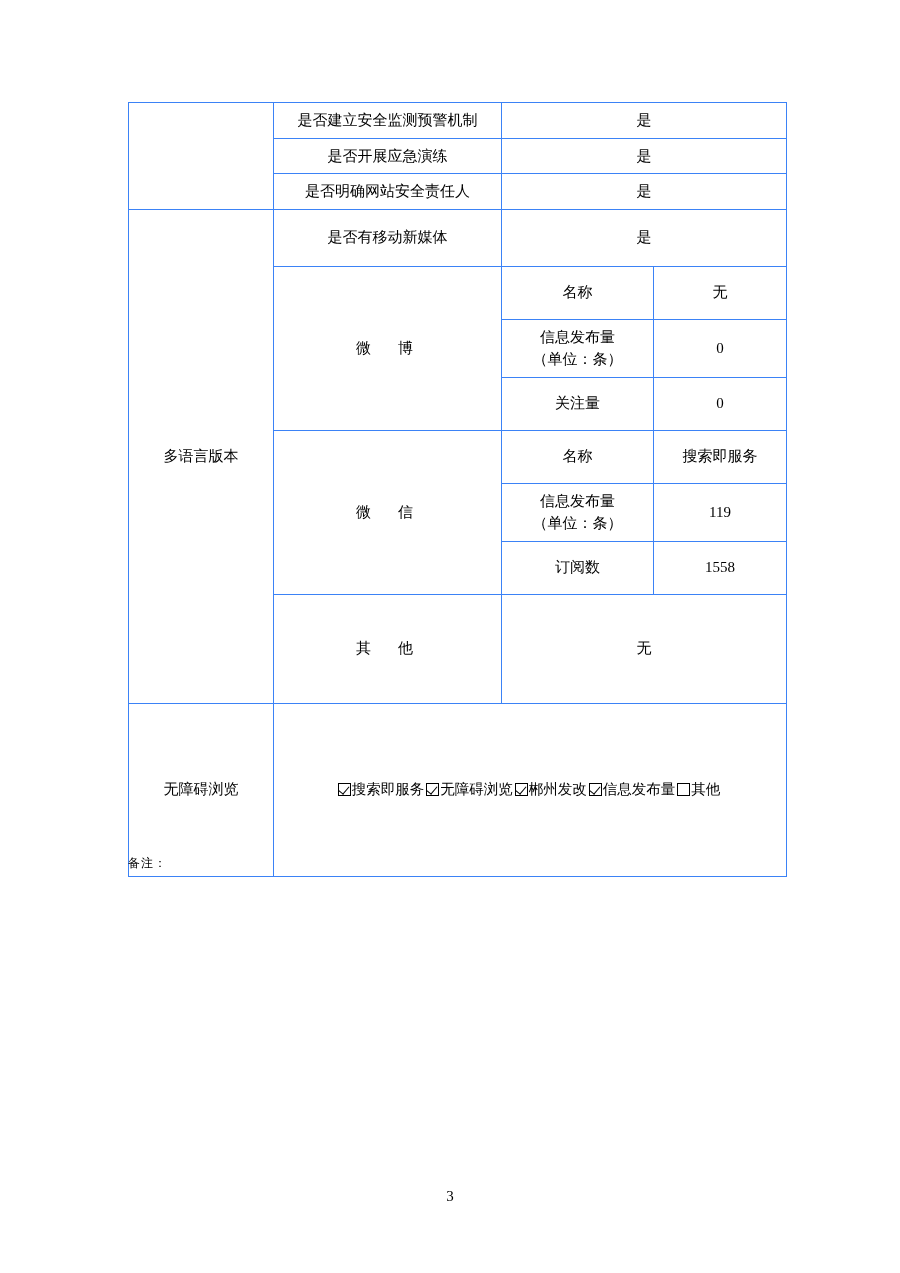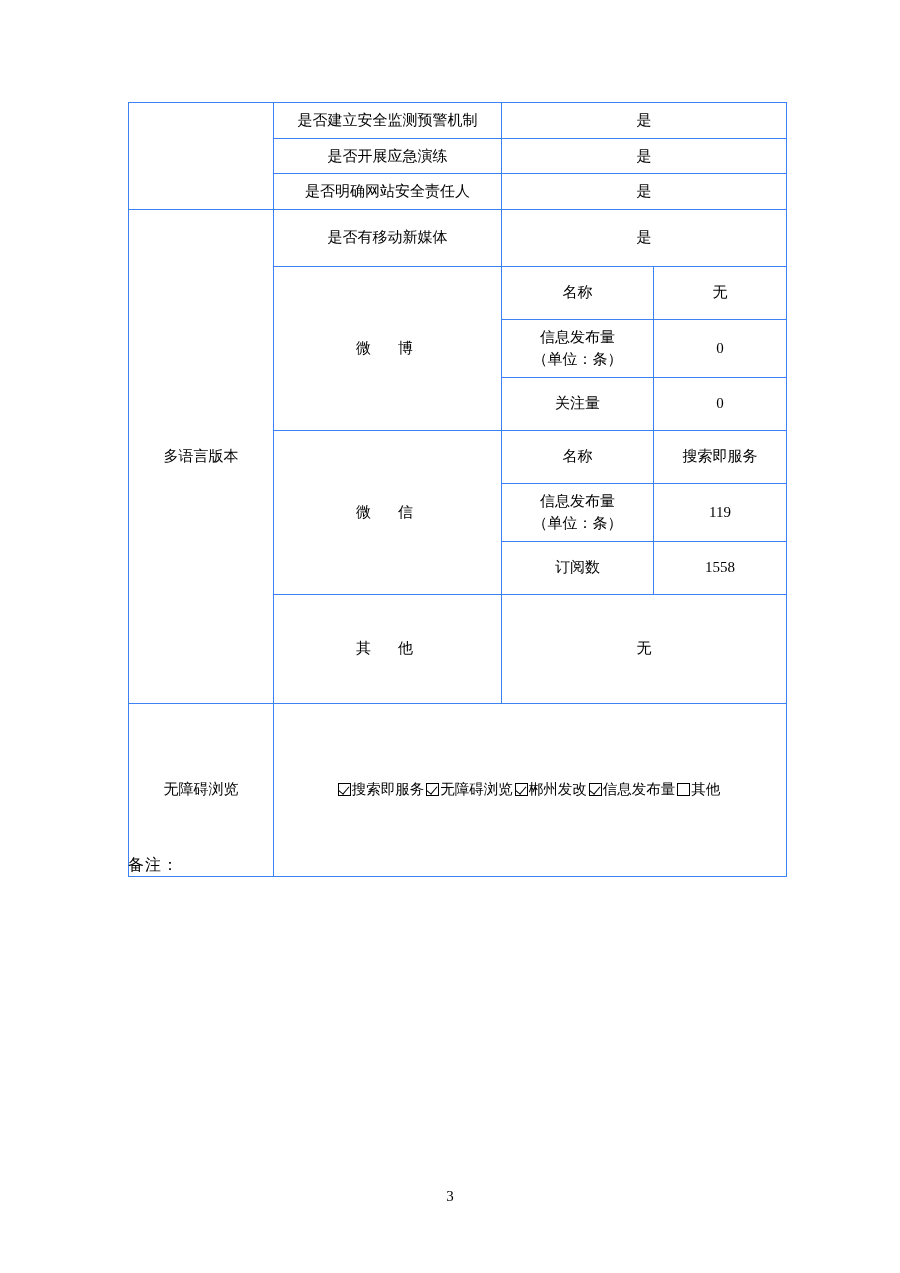--- a/index.html
+++ b/index.html
@@ -79,21 +79,21 @@
   .chk-item {
     display: inline-flex;
     align-items: center;
     margin-right: 2px;
     white-space: nowrap;
   }
   .remark {
     position: absolute;
     left: 128px;
     top: 855px;
-    font-size: 16px;
+    font-size: 12px;
     font-family: "DejaVu Sans", "Liberation Sans", sans-serif;
     letter-spacing: 1px;
   }
   .pagenum {
     position: absolute;
     left: 0;
     top: 1188px;
     width: 900px;
     text-align: center;
     font-size: 15px;

